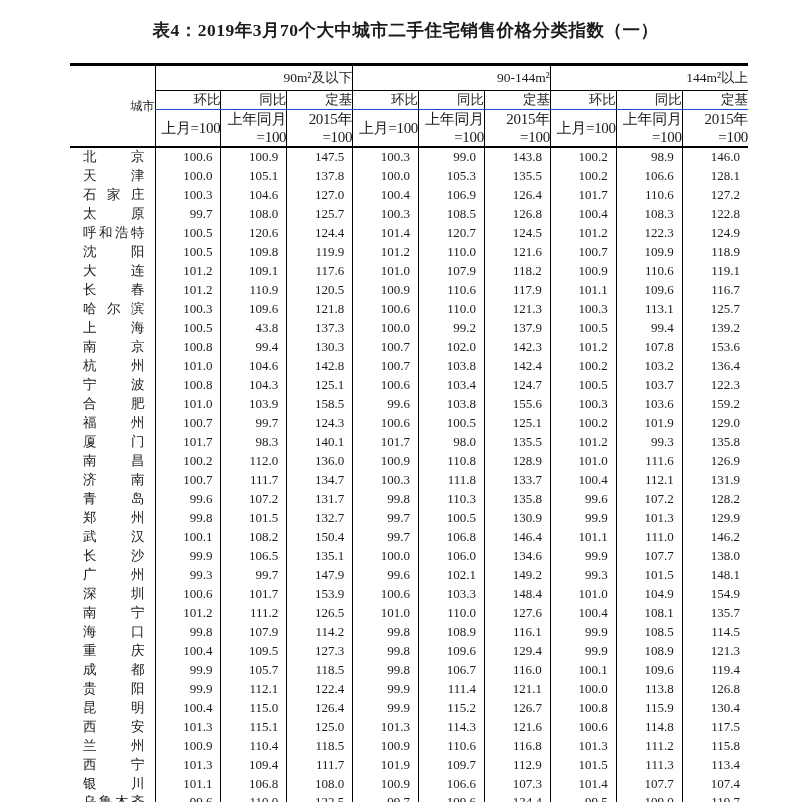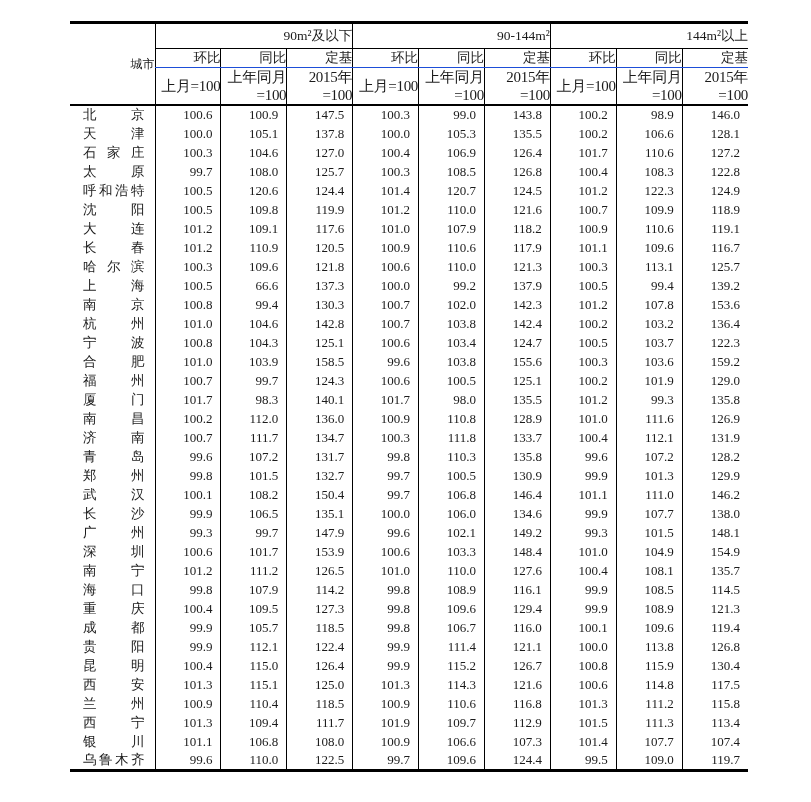--- a/index.html
+++ b/index.html
@@ -64,20 +64,21 @@
     text-align: justify;
     text-align-last: justify;
     -moz-text-align-last: justify;
   }
 </style>
 </head>
 <body>
 
 <div class="page">
 
+  <div class="title">表4：2019年3月70个大中城市二手住宅销售价格分类指数（一）</div>
 
   <table class="idx-table">
     <colgroup>
       <col class="col-city">
       <col class="col-val">
         <col class="col-val">
         <col class="col-val">
       <col class="col-val">
         <col class="col-val">
         <col class="col-val">
@@ -220,21 +221,21 @@
           <td class="value-cell">100.6</td>
           <td class="value-cell">110.0</td>
           <td class="value-cell">121.3</td>
           <td class="value-cell">100.3</td>
           <td class="value-cell">113.1</td>
           <td class="value-cell">125.7</td>
         </tr>
         <tr>
           <td class="city-cell">上海</td>
           <td class="value-cell">100.5</td>
-          <td class="value-cell">66.6</td>
+          <td class="value-cell">43.8</td>
           <td class="value-cell">137.3</td>
           <td class="value-cell">100.0</td>
           <td class="value-cell">99.2</td>
           <td class="value-cell">137.9</td>
           <td class="value-cell">100.5</td>
           <td class="value-cell">99.4</td>
           <td class="value-cell">139.2</td>
         </tr>
         <tr>
           <td class="city-cell">南京</td>

